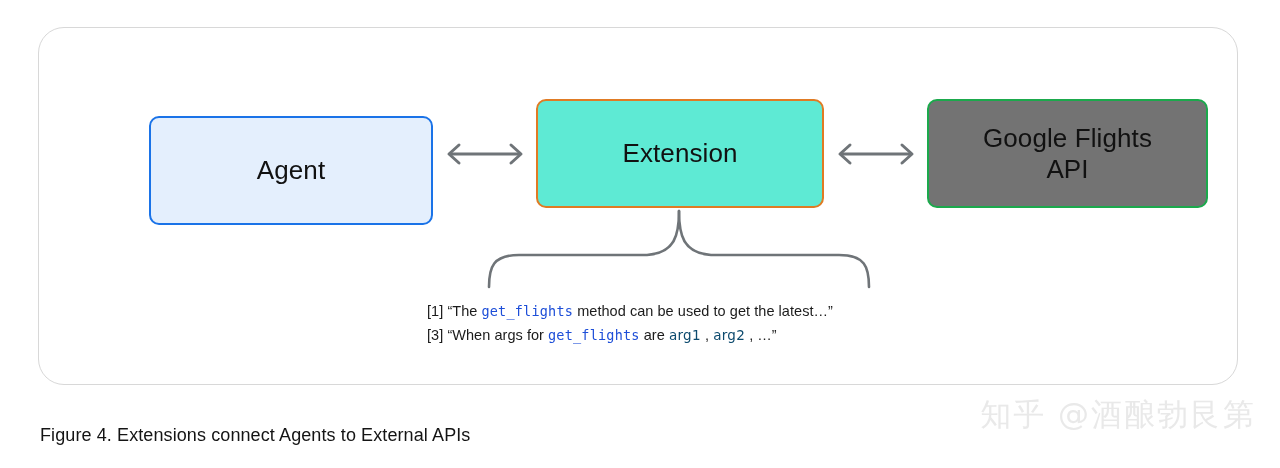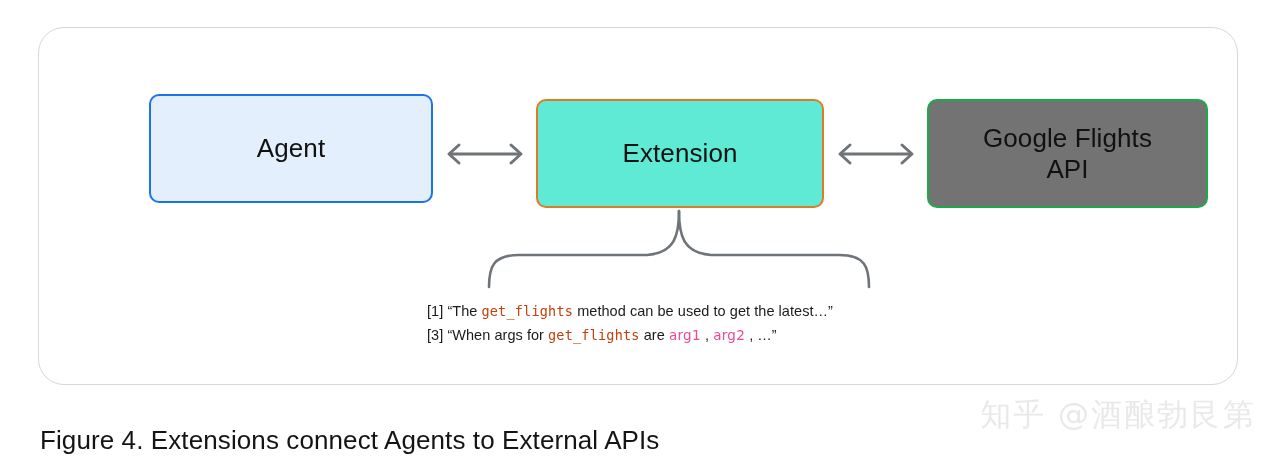--- a/index.html
+++ b/index.html
@@ -44,21 +44,21 @@
   .node-label {
     font-size: 26px;
     line-height: 1.18;
     color: #111111;
     letter-spacing: 0.1px;
     font-weight: 400;
   }
 
   #node-agent {
     left: 110px;
-    top: 66px;
+    top: 88px;
     width: 284px;
     height: 109px;
     background: #e4effd;
     border-color: #1a73e8;
   }
   #node-extension {
     left: 497px;
     top: 71px;
     width: 288px;
     height: 109px;
@@ -103,38 +103,38 @@
   .desc-line {
     font-size: 14.5px;
     line-height: 24px;
     color: #1b1b1b;
     white-space: nowrap;
     letter-spacing: 0.05px;
   }
   .desc-line .idx { color: #1b1b1b; }
   .code {
     font-family: "DejaVu Sans Mono", "Liberation Mono", monospace;
-    color: #c2410c;
+    color: #1d4ed8;
     font-size: 13.5px;
     letter-spacing: 0.2px;
   }
   .argname {
     font-family: "DejaVu Sans", sans-serif;
-    color: #ec4899;
+    color: #0c4a6e;
     font-size: 13.5px;
     letter-spacing: 0.3px;
     text-align: center;
   }
 
   
   #figure-caption {
     position: absolute;
     left: 40px;
     top: 425px;
-    font-size: 26px;
+    font-size: 18px;
     color: #141414;
     letter-spacing: 0.1px;
     white-space: nowrap;
   }
 
   
   #watermark {
     position: absolute;
     right: 24px;
     top: 394px;

